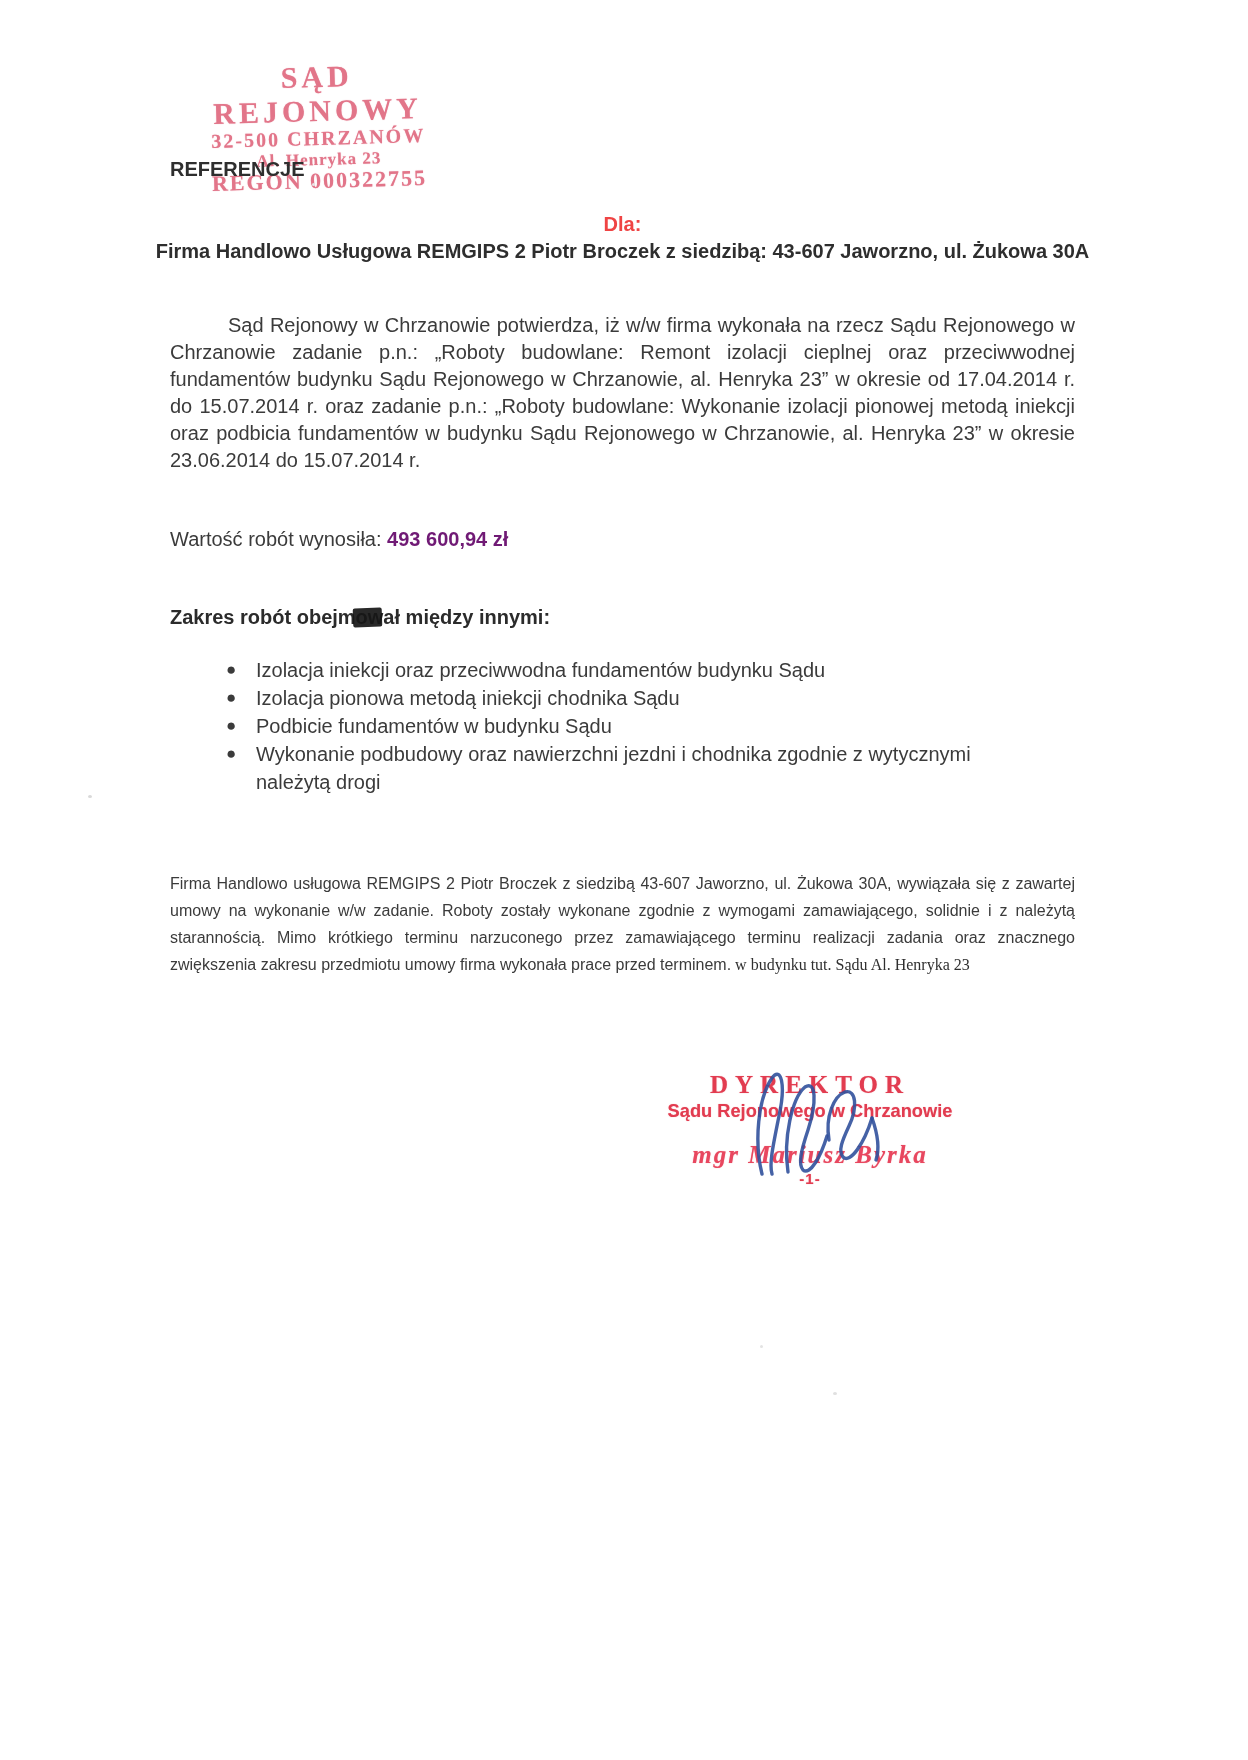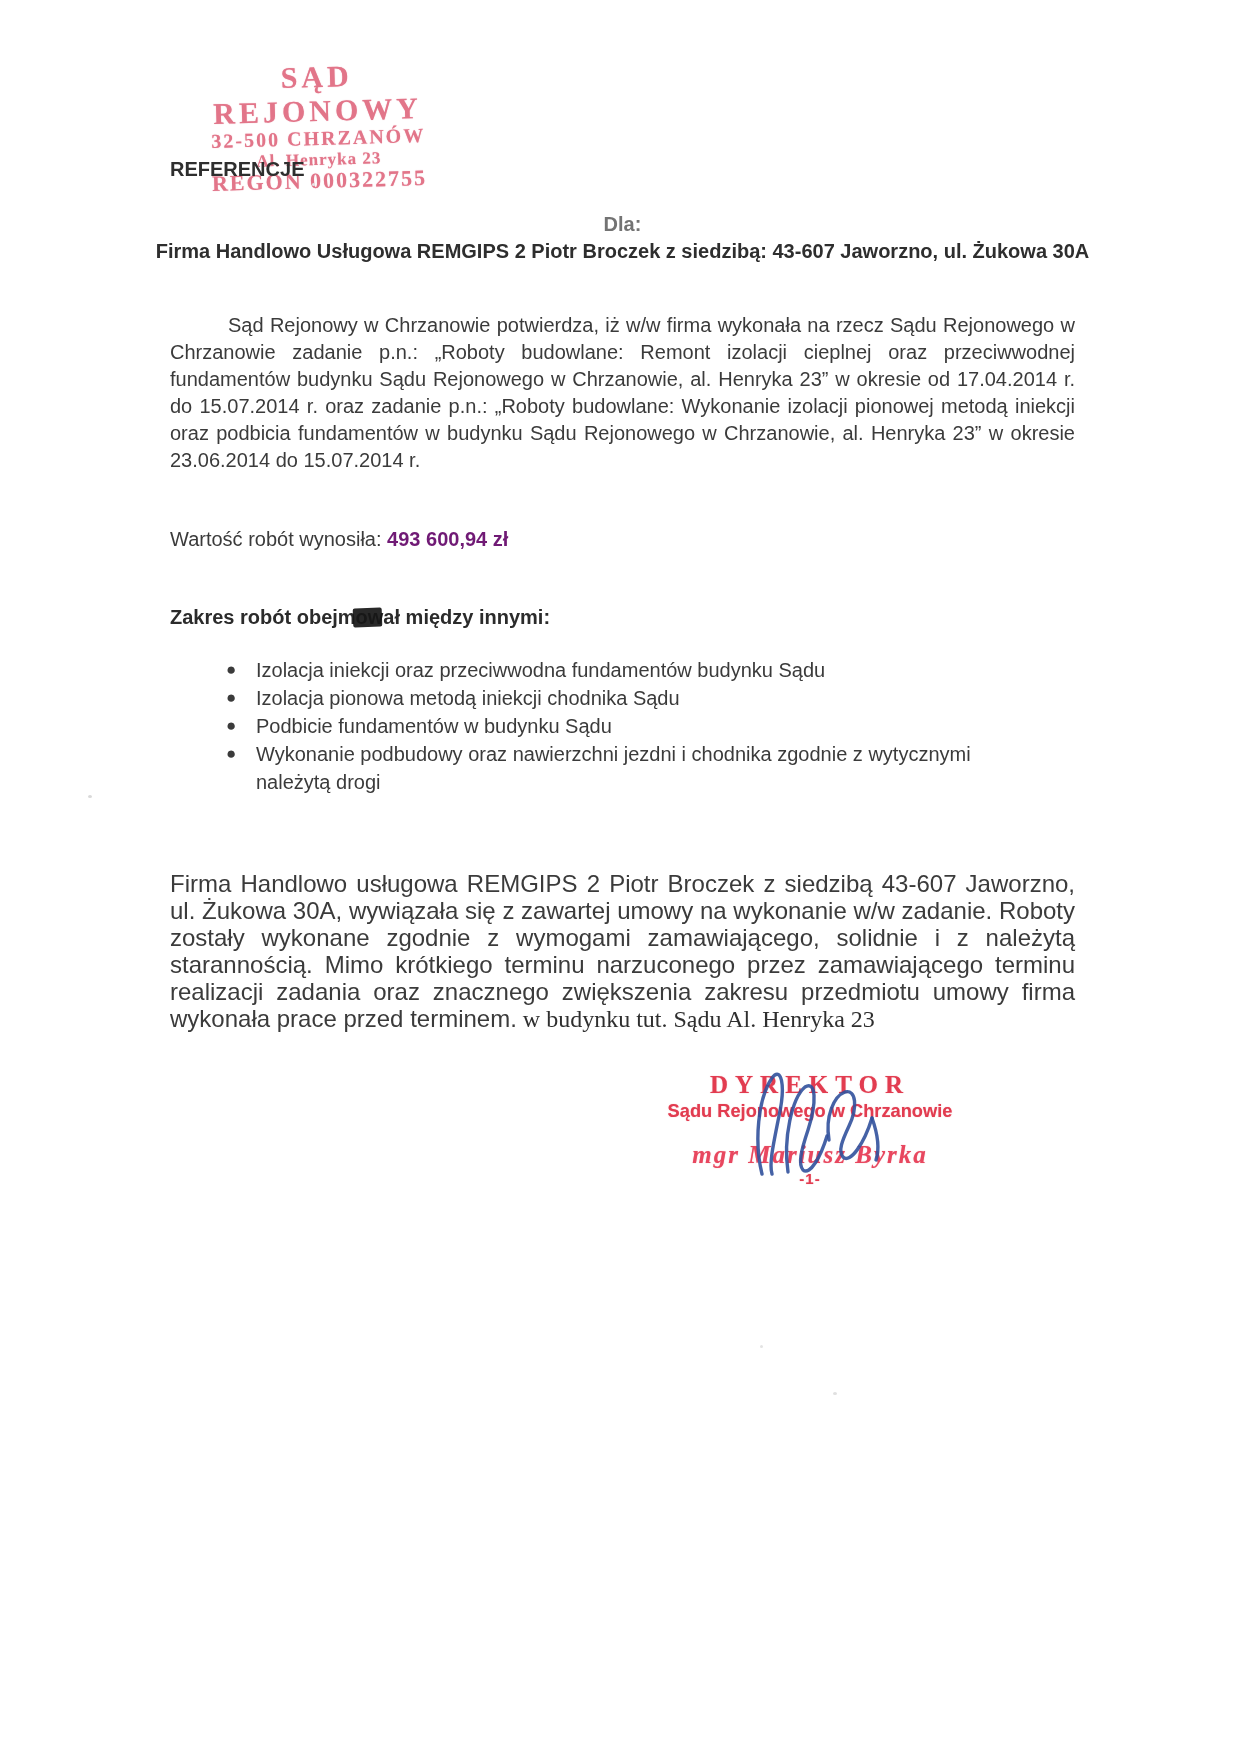--- a/index.html
+++ b/index.html
@@ -30,21 +30,21 @@
   .stamp-top .l3{font-size:17px;letter-spacing:1px;}
   .stamp-top .l4{font-size:22px;letter-spacing:2px;}
 
   
   .title{
     position:absolute;left:170px;top:158px;width:905px;
     text-align:left;font-weight:bold;font-size:20px;color:#2e2e2e;
   }
   .dla{
     position:absolute;left:170px;top:213px;width:905px;
-    text-align:center;font-weight:bold;font-size:20px;color:#737373;
+    text-align:center;font-weight:bold;font-size:20px;color:#ef4444;
   }
   .recipient{
     position:absolute;left:150px;top:240px;width:945px;
     text-align:center;font-weight:bold;font-size:20px;color:#2e2e2e;
   }
 
   
   .para1{
     position:absolute;left:170px;top:312px;width:905px;
     font-size:20px;line-height:27px;text-align:justify;
@@ -64,21 +64,21 @@
   }
   .bullets{
     position:absolute;left:226px;top:656px;width:810px;
     font-size:20px;line-height:28px;color:#3b3b3b;
   }
   .bullet-row{display:flex;align-items:flex-start;}
   .bullet-dot{width:30px;flex:0 0 30px;font-size:17px;line-height:28px;}
   .bullet-text{flex:1;}
   .para2{
     position:absolute;left:170px;top:870px;width:905px;
-    font-size:24px;line-height:27px;text-align:justify;color:#3b3b3b;
+    font-size:16px;line-height:27px;text-align:justify;color:#3b3b3b;
   }
   .para2 .addendum{
     font-family:"Liberation Serif", serif;
     color:#2f2f2f;
   }
 
   
   .stamp-dir{
     position:absolute;left:630px;top:1072px;width:360px;
     text-align:center;color:#e23c50;line-height:1.0;

